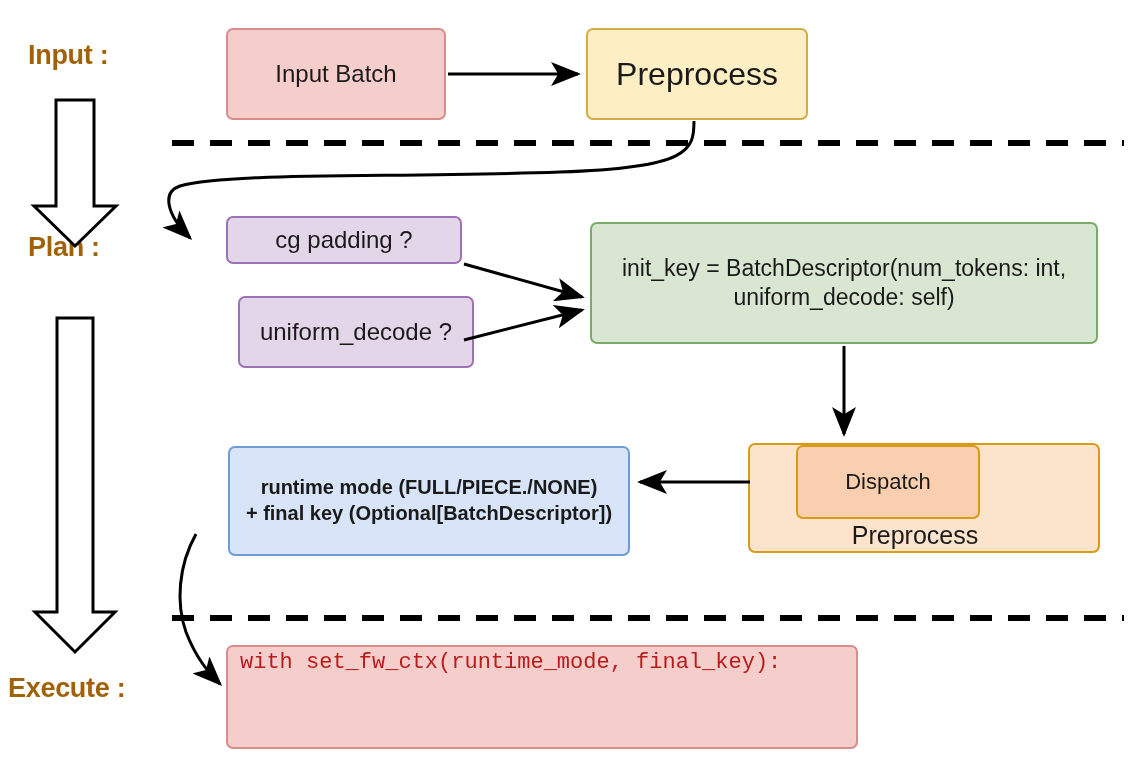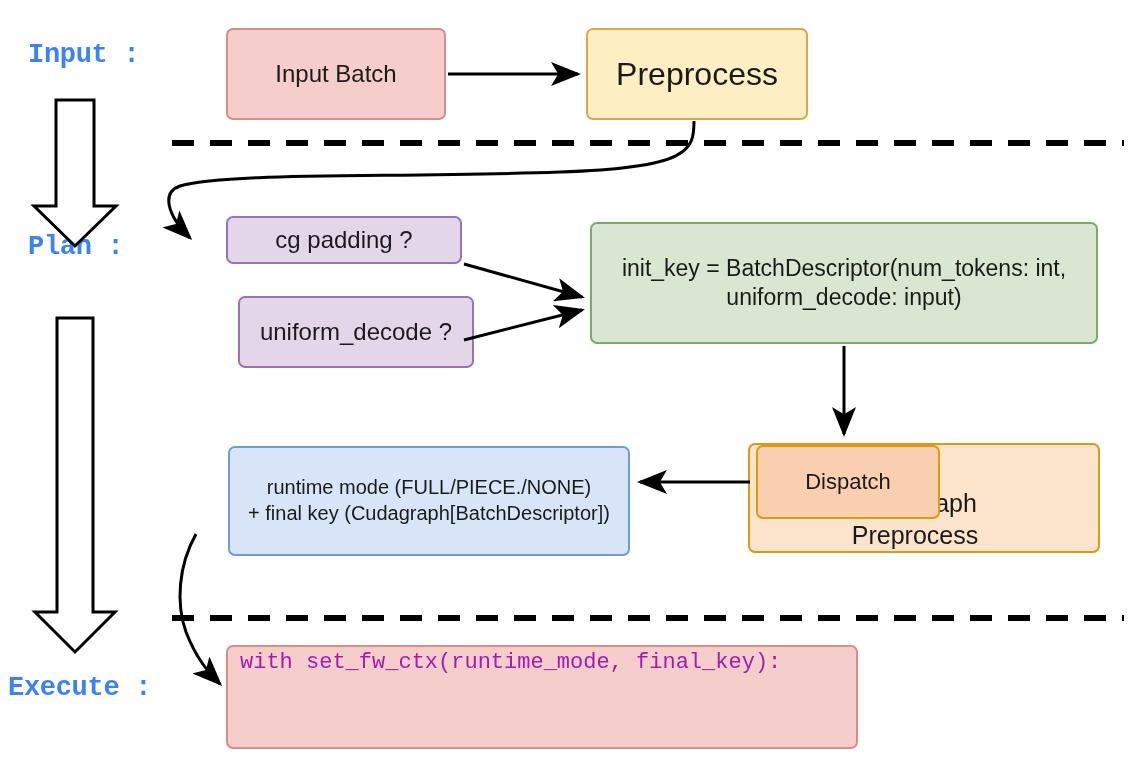--- a/index.html
+++ b/index.html
@@ -12,24 +12,24 @@
   }
   #canvas {
     position: relative;
     width: 1142px;
     height: 770px;
     background: #ffffff;
     overflow: hidden;
   }
   .stage-label {
     position: absolute;
-    font-family: Liberation Mono, monospace;
+    font-family: Liberation Sans, sans-serif;
     font-weight: bold;
     font-size: 27px;
-    color: #3b82f6;
+    color: #a16207;
     white-space: nowrap;
     letter-spacing: -0.3px;
   }
   .node {
     position: absolute;
     box-sizing: border-box;
     border-radius: 7px;
     border: 2px solid;
     display: flex;
     align-items: center;
@@ -77,21 +77,21 @@
   .node-orange-inner {
     background: #f9cfb0;
     border-color: #d99a16;
     font-size: 22px;
   }
   .node-code {
     background: #f5cdcb;
     border-color: #d88d8a;
     font-family: "Liberation Mono", monospace;
     font-size: 22px;
-    color: #a21caf;
+    color: #b91c1c;
     align-items: center;
     justify-content: flex-start;
     padding-left: 12px;
     text-align: left;
     white-space: pre;
     line-height: 1.45;
   }
   .svg-layer {
     position: absolute;
     left: 0;
@@ -141,34 +141,34 @@
   <div class="node node-purple" style="left:226px; top:216px; width:236px; height:48px;">
     <span>cg padding ?</span>
   </div>
 
   <div class="node node-purple" style="left:238px; top:296px; width:236px; height:72px;">
     <span>uniform_decode ?</span>
   </div>
 
   <div class="node node-green" style="left:590px; top:222px; width:508px; height:122px; flex-direction:column;">
     <span>init_key = BatchDescriptor(num_tokens: int,</span>
-    <span>uniform_decode: input)</span>
-  </div>
-
-  <div class="node node-blue" style="left:228px; top:446px; width:402px; height:110px; flex-direction:column;">
+    <span>uniform_decode: self)</span>
+  </div>
+
+  <div class="node node-blue" style="left:228px; top:446px; width:402px; height:110px; flex-direction:column;font-weight:bold;">
     <span>runtime mode (FULL/PIECE./NONE)</span>
-    <span>+ final key (Cudagraph[BatchDescriptor])</span>
+    <span>+ final key (Optional[BatchDescriptor])</span>
   </div>
 
   <div class="node node-orange-outer" style="left:748px; top:443px; width:352px; height:110px; flex-direction:column; align-items:center;">
     <span>Cudagraph</span>
     <span>Preprocess</span>
   </div>
 
-  <div class="node node-orange-inner" style="left:756px; top:445px; width:184px; height:74px;justify-content:center;">
+  <div class="node node-orange-inner" style="left:796px; top:445px; width:184px; height:74px;justify-content:center;">
     <span>Dispatch</span>
   </div>
 
   <div class="node node-code" style="left:226px; top:645px; width:632px; height:104px; flex-direction:column; align-items:flex-start;">
     <span>with set_fw_ctx(runtime_mode, final_key):</span>
   </div>
 
   <svg class="svg-layer" viewBox="0 0 1142 770">
     <defs>
       <marker id="ah" markerWidth="10" markerHeight="8" refX="9" refY="4" orient="auto" markerUnits="strokeWidth">

